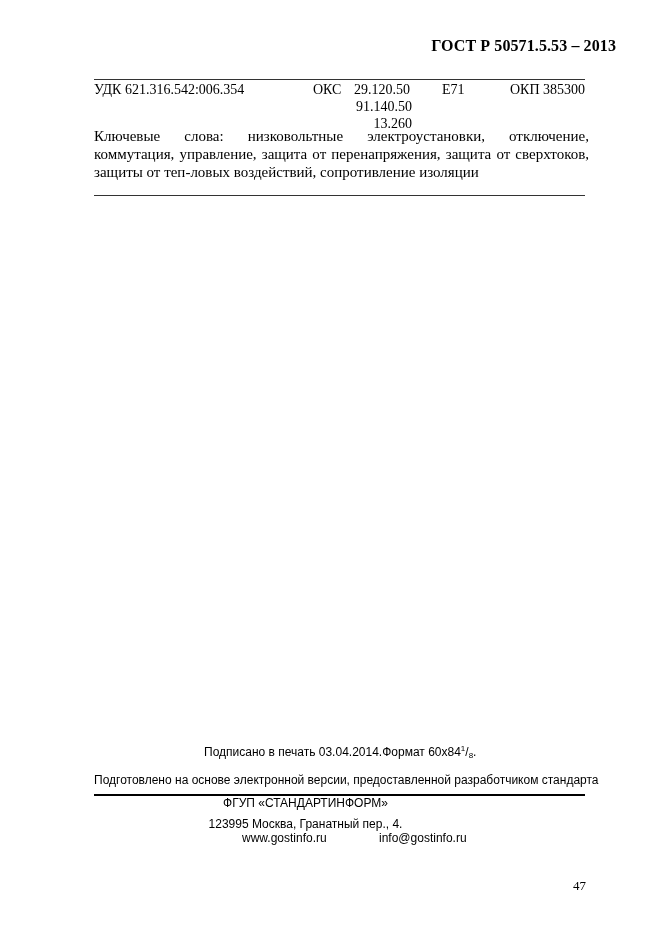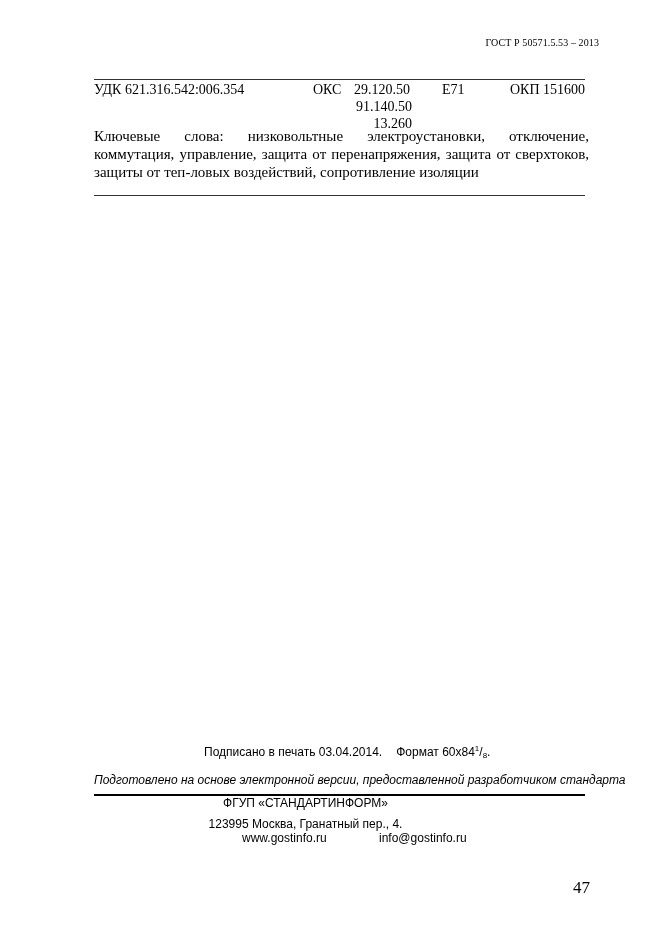--- a/index.html
+++ b/index.html
@@ -13,23 +13,23 @@
       position: relative;
       overflow: hidden;
       color: #000;
     }
     .serif { font-family: "Liberation Serif", "DejaVu Serif", serif; }
     .sans { font-family: "Liberation Sans", "DejaVu Sans", sans-serif; }
 
     .header-code {
       position: absolute;
       top: 37px;
-      right: 62px;
-      font-size: 10px;
-      font-weight: normal;
+      right: 45px;
+      font-size: 16px;
+      font-weight: bold;
       letter-spacing: 0.1px;
     }
 
     .rule {
       position: absolute;
       left: 94px;
       width: 491px;
       height: 0;
       border-top: 1px solid #333;
     }
@@ -64,26 +64,26 @@
     }
 
     .imprint {
       position: absolute;
       left: 0;
       width: 611px;
       text-align: center;
       font-size: 12px;
     }
     .imprint.signed { top: 744px; left: 204px; width: auto; text-align: left; }
-    .imprint.signed .fmt { margin-left: 14px; }
+    .imprint.signed .fmt { }
     .imprint.signed sup, .imprint.signed sub { font-size: 8px; }
     .imprint.signed sup { vertical-align: 5px; }
     .imprint.signed sub { vertical-align: -2px; }
 
-    .imprint.prepared { top: 773px; left: 94px; width: 491px; text-align: left; white-space: nowrap; font-style: italic; }
+    .imprint.prepared { top: 773px; left: 94px; width: 491px; text-align: left; white-space: nowrap; }
 
     .thick-rule {
       position: absolute;
       top: 794px;
       left: 94px;
       width: 491px;
       height: 0;
       border-top: 2px solid #000;
     }
 
@@ -96,40 +96,40 @@
       font-size: 12px;
       width: 230px;
     }
     .contacts .web { position: absolute; left: 0; top: 0; }
     .contacts .email { position: absolute; left: 137px; top: 0; white-space: nowrap; }
 
     .page-number {
       position: absolute;
       top: 878px;
       left: 573px;
-      font-size: 17px;
+      font-size: 13px;
     }
   </style>
 </head>
 <body>
 
 <div class="header-code serif">ГОСТ Р 50571.5.53 – 2013</div>
 
 <div class="rule top"></div>
 
 <div class="classif serif">
   <span class="udk">УДК 621.316.542:006.354</span>
   <span class="oks-label">ОКС</span>
   <div class="oks-codes">
     <div>29.120.50</div>
     <div>91.140.50</div>
     <div>13.260</div>
   </div>
   <span class="e71">Е71</span>
-  <span class="okp">ОКП 151600</span>
+  <span class="okp">ОКП 385300</span>
 </div>
 
 <div class="keywords serif">Ключевые слова: низковольтные электроустановки, отключение, коммутация, управление, защита от перенапряжения, защита от сверхтоков, защиты от теп-ловых воздействий, сопротивление изоляции</div>
 
 <div class="rule bottom"></div>
 
 <div class="imprint signed sans">
   <span>Подписано в печать 03.04.2014.</span><span class="fmt"><span>Формат 60х84</span><sup>1</sup>/<sub>8</sub><span>.</span></span>
 </div>
 

